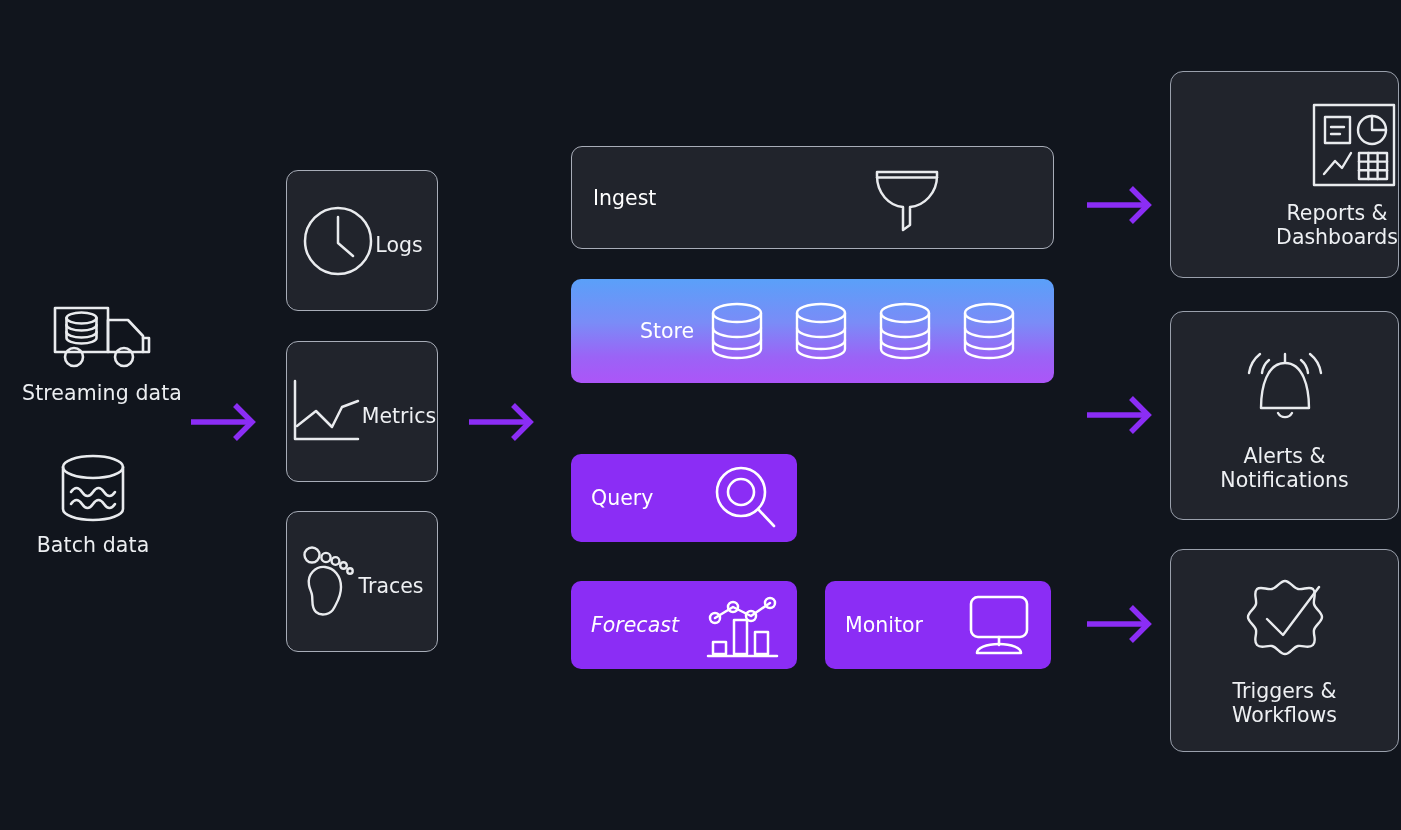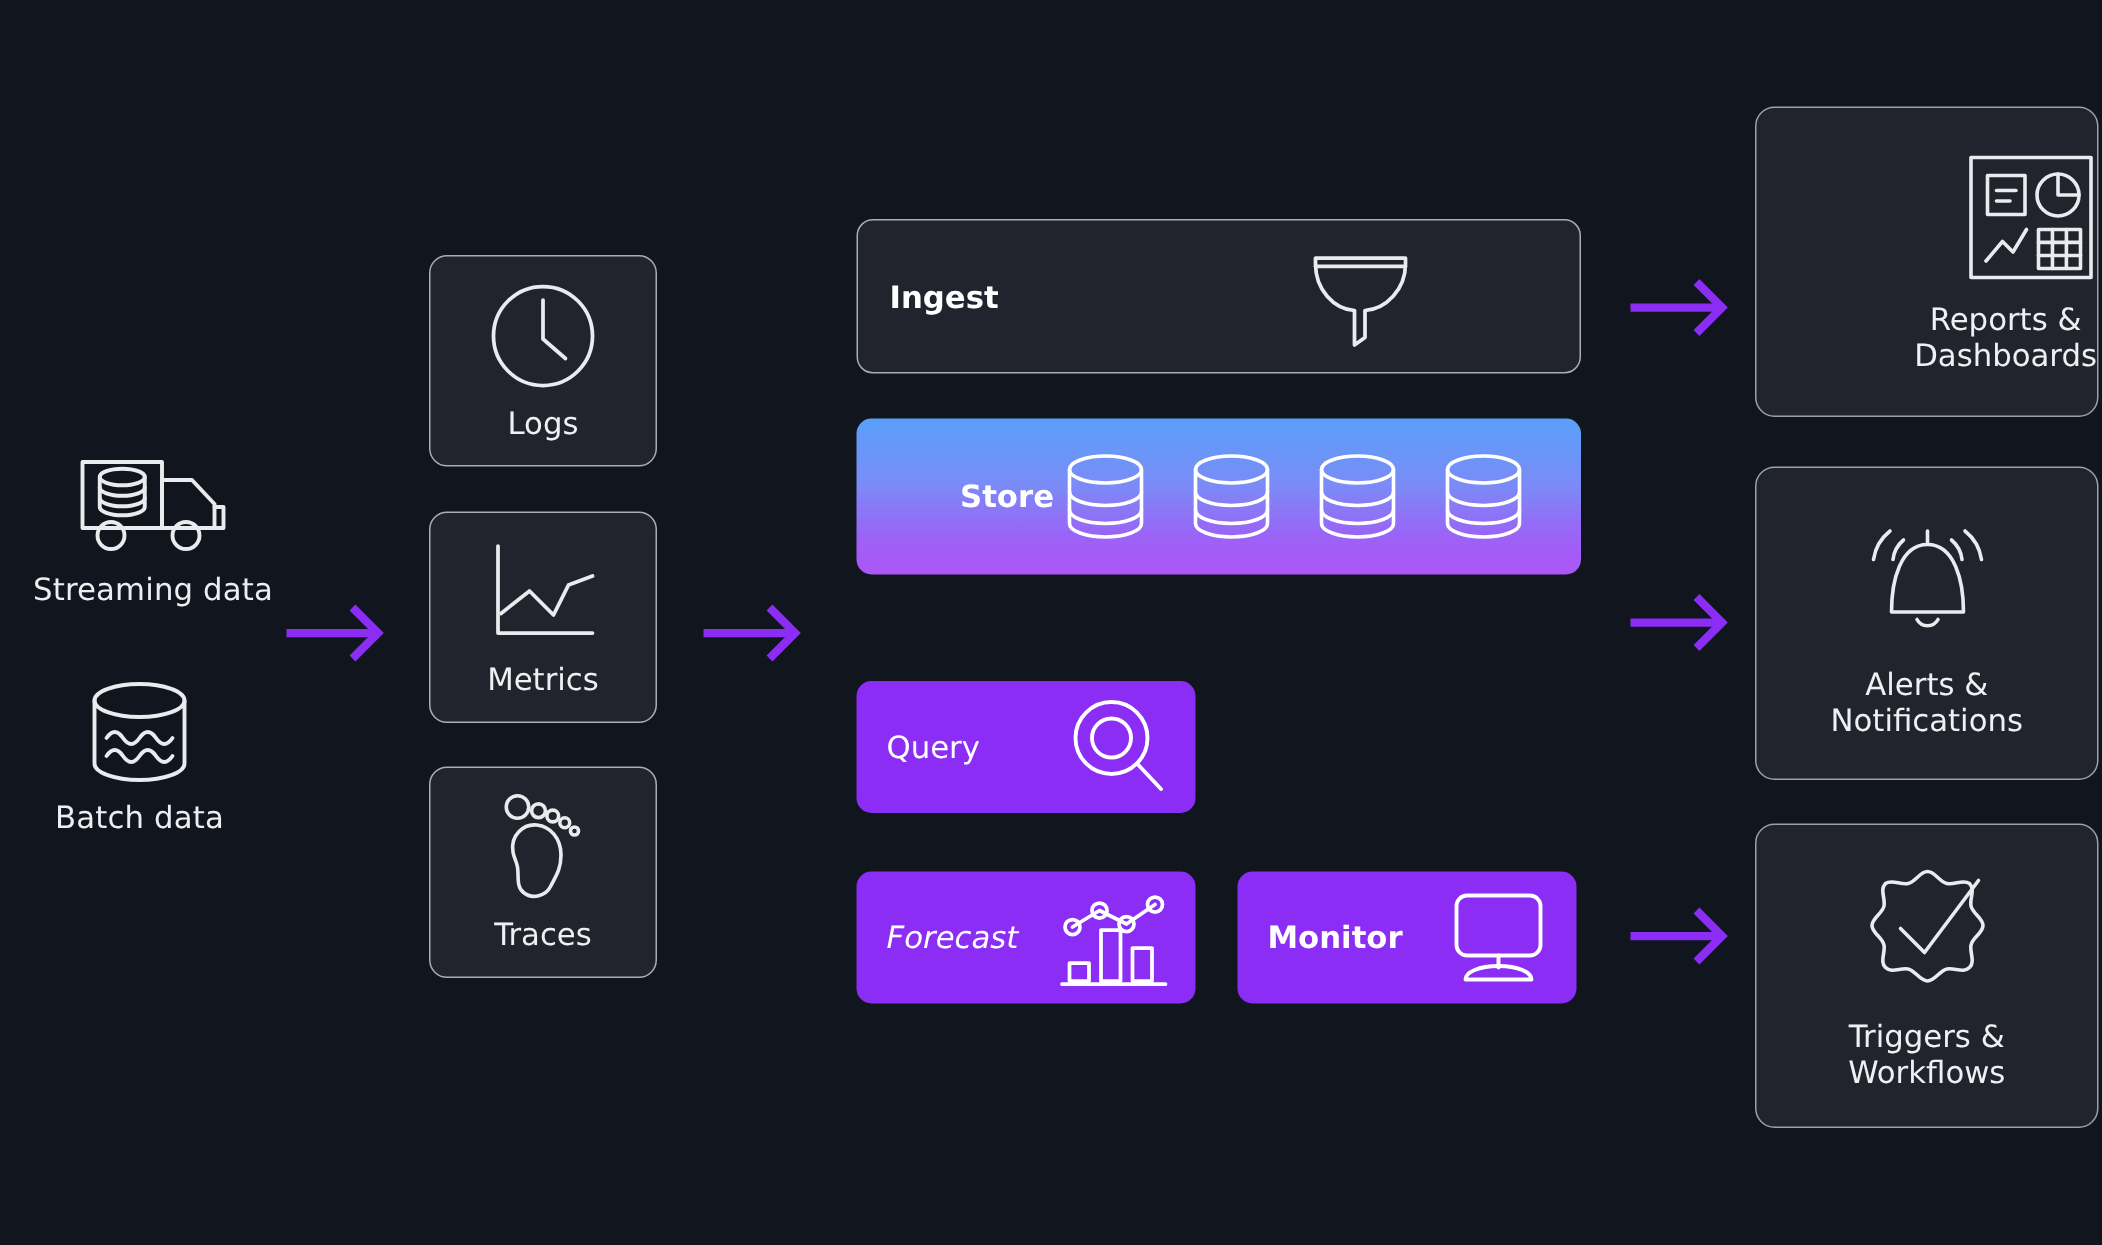--- a/index.html
+++ b/index.html
@@ -48,42 +48,41 @@
     align-items: center;
     justify-content: center;
     margin-bottom: 9px;
   }
 
   
   .pillar {
     width: 152px;
     height: 141px;
     display: flex;
-    flex-direction: column;
+    flex-direction: row;
     align-items: center;
     justify-content: center;
   }
   .pillar .p-icon {
     height: 74px;
     display: flex;
     align-items: center;
     justify-content: center;
   }
   .pillar .p-label {
     margin-top: 9px;
     font-size: 20.5px;
     color: #eef0f3;
   }
 
   
   .stage {
     display: flex;
     align-items: center;
     border-radius: 10px;
-    font-weight: bold;
   }
   .stage-label {
     font-size: 20.5px;
     color: #ffffff;
     white-space: nowrap;
   }
 
   .ingest-bar {
     left: 571px; top: 146px;
     width: 483px; height: 103px;
@@ -333,21 +332,21 @@
           <circle cx="65" cy="13" r="5"></circle>
           <rect x="8" y="52" width="13" height="12"></rect>
           <rect x="29" y="30" width="13" height="34"></rect>
           <rect x="50" y="42" width="13" height="22"></rect>
           <line x1="3" y1="66" x2="72" y2="66"></line>
         </g>
       </svg>
     </span>
   </div>
 
-  <div class="action-card" style="left:825px; top:581px;font-weight:bold;">
+  <div class="action-card" style="left:825px; top:581px;">
     <span class="stage-label">Monitor</span>
     <span class="action-icon">
       <svg width="72" height="64" viewBox="0 0 72 64">
         <g fill="none" stroke="#ffffff" stroke-width="2.6" stroke-linecap="round" stroke-linejoin="round">
           <rect x="8" y="4" width="56" height="40" rx="7"></rect>
           <line x1="36" y1="44" x2="36" y2="52"></line>
           <path d="M14 60 C14 55 23 51 36 51 C49 51 58 55 58 60 Z"></path>
         </g>
       </svg>
     </span>

